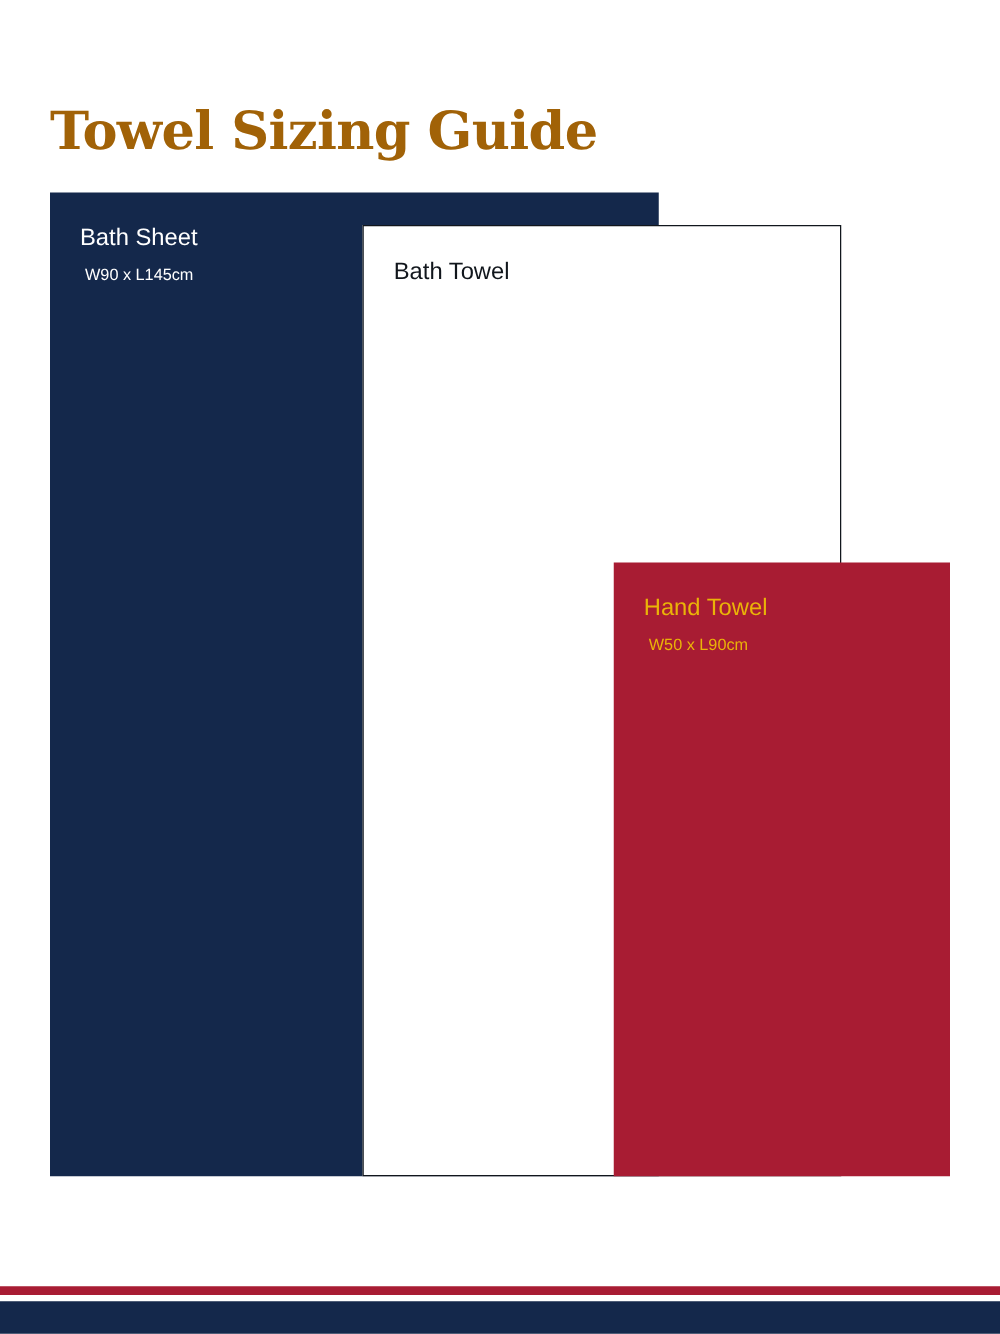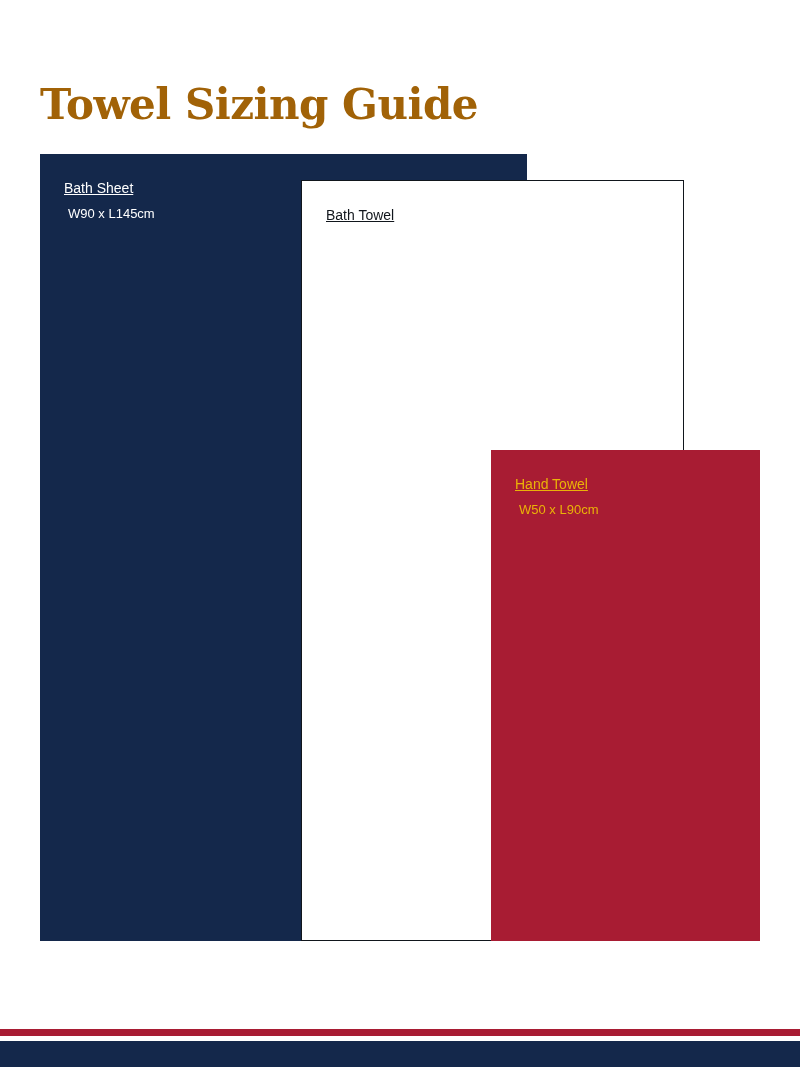--- a/index.html
+++ b/index.html
@@ -50,26 +50,25 @@
   }
 
   .towel .label-wrap {
     position: absolute;
     left: 24px;
     top: 26px;
     width: 80%;
   }
 
   .towel .towel-name {
-    font-size: 14px;
+    font-size: 19px;
     font-weight: 400;
     line-height: 1.2;
     margin: 0 0 9px 0;
     white-space: nowrap;
-    text-decoration: underline;
   }
 
   .towel .towel-dims {
     font-size: 13px;
     font-weight: 400;
     line-height: 1.2;
     margin: 4px;
     white-space: nowrap;
   }
 
@@ -80,21 +79,21 @@
     width: 487px;
     height: 787px;
     background: #14284b;
     z-index: 1;
   }
   #towel-bath-sheet .towel-name,
   #towel-bath-sheet .towel-dims { color: #ffffff; }
 
   
   #towel-bath-towel {
-    left: 301px;
+    left: 290px;
     top: 180px;
     width: 383px;
     height: 761px;
     background: #ffffff;
     border: 1px solid #11161c;
     z-index: 2;
   }
   #towel-bath-towel .towel-name,
   #towel-bath-towel .towel-dims { color: #11161c; }
 

